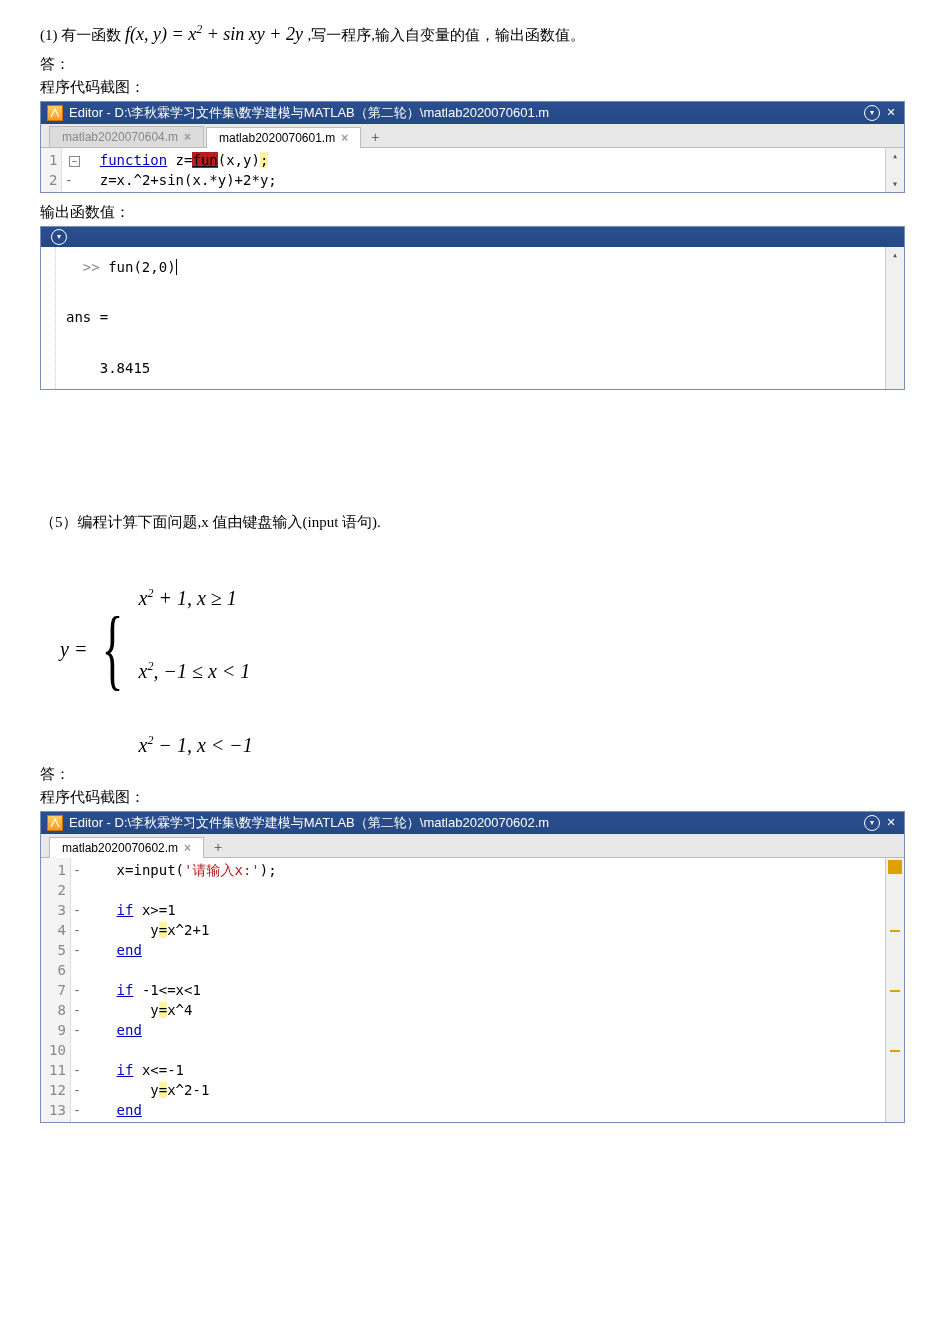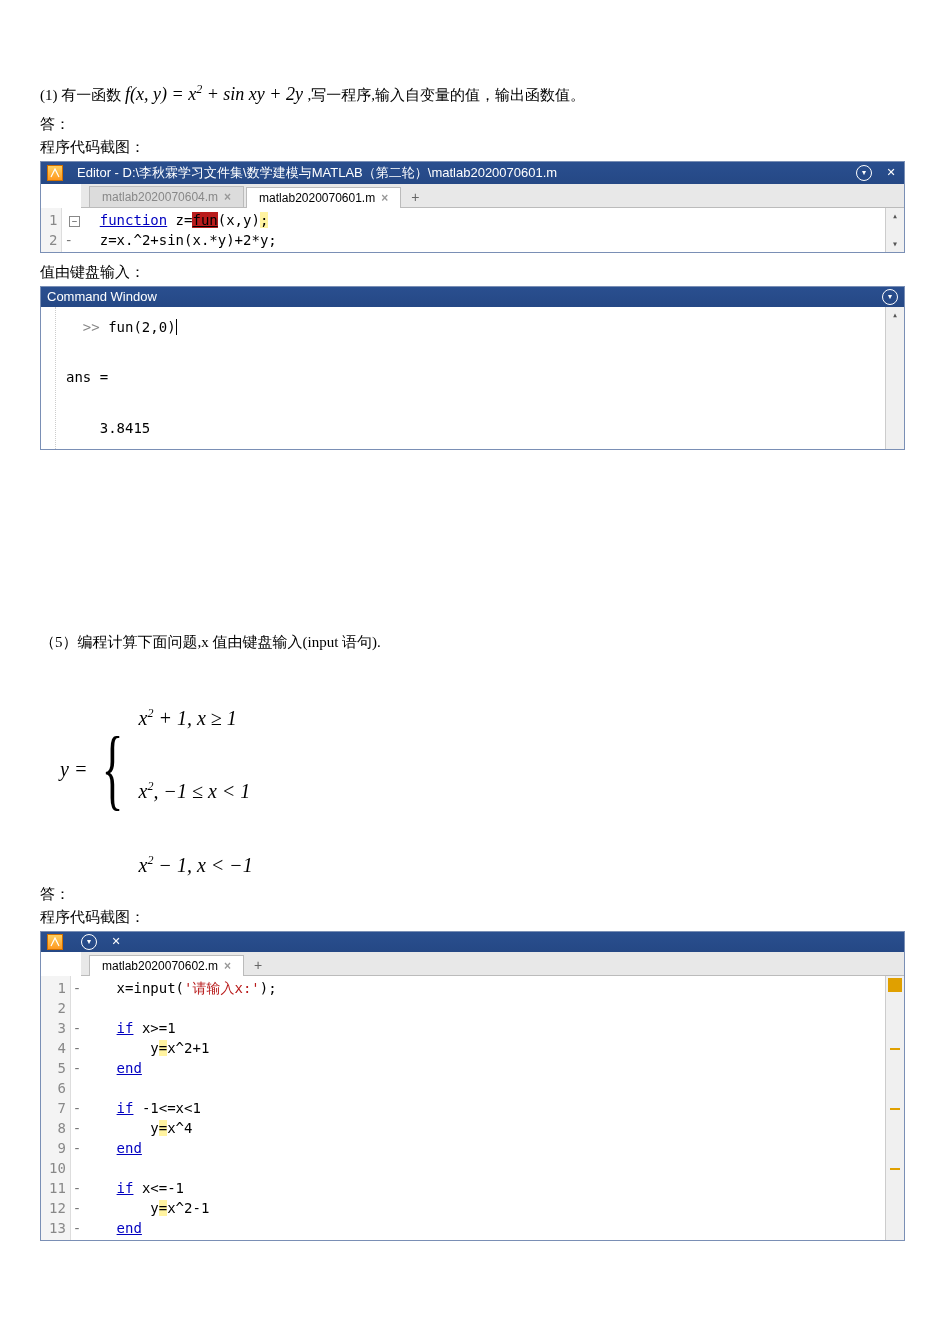--- a/index.html
+++ b/index.html
@@ -5,21 +5,20 @@
   body {
     margin: 0;
     padding: 20px 40px;
     font-family: "SimSun", serif;
     font-size: 15px;
     color: #000;
     background: #fff;
     width: 865px;
   }
   .question {
-    margin-top: 60px;
     margin-bottom: 6px;
     line-height: 1.6;
   }
   .formula {
     font-family: "Times New Roman", serif;
     font-style: italic;
     font-size: 18px;
   }
   .sup { font-size: 12px; vertical-align: super; }
   .answer-label, .caption {
@@ -33,21 +32,20 @@
     font-family: Consolas, monospace;
   }
   .editor-titlebar {
     background: linear-gradient(#2a4f8f, #254885);
     color: #fff;
     font-size: 13px;
     display: flex;
     align-items: center;
     padding: 2px 6px;
     font-family: Arial, sans-serif;
-    gap: 8px;
   }
   .editor-icon {
     width: 14px; height: 14px;
     background: linear-gradient(#ffd060,#ff9a20);
     border: 1px solid #d07000;
     margin-right: 6px;
     display: flex;
     align-items: center;
     justify-content: center;
   }
@@ -66,21 +64,20 @@
 
   .tabs {
     background: #e8e8e8;
     display: flex;
     align-items: flex-end;
     padding-top: 2px;
     padding-left: 8px;
     font-family: "Microsoft YaHei", Arial, sans-serif;
     font-size: 12px;
     border-bottom: 1px solid #bbb;
-    margin-left: 40px;
   }
   .tab {
     padding: 3px 12px;
     background: #dcdcdc;
     border: 1px solid #bbb;
     border-bottom: none;
     margin-right: 2px;
     color: #888;
     display: flex;
     align-items: center;
@@ -268,25 +265,24 @@
     <div class="code"><span style="position:relative"><span class="code-fold" style="top:4px;left:-14px;">−</span></span>  <span class="kw">function</span><span> z=</span><span class="fn">fun</span><span>(x,y)</span><span class="eq-hl">;</span>
   <span>z=x.^2+sin(x.*y)+2*y;</span></div>
     <div class="scrollbar">
       <span class="scroll-btn">▴</span>
       <span style="flex:1"></span>
       <span class="scroll-btn">▾</span>
     </div>
   </div>
 </div>
 
-<div class="caption">值由键盘输入：</div>
+<div class="caption">输出函数值：</div>
 
 <div class="cmd-window">
   <div class="cmd-titlebar">
-    <span class="editor-title">Command Window</span>
     <span class="title-btn circle">▾</span>
   </div>
   <div class="cmd-body">
     <div class="cmd-margin"></div>
     <div class="cmd-text">  <span class="cmd-prompt">&gt;&gt;</span> <span>fun(2,0)</span><span class="cursor"></span>
 
 <span>ans =</span>
 
 <span>    3.8415</span>
 </div>
@@ -312,20 +308,21 @@
 <div class="answer-label">答：</div>
 <div class="caption">程序代码截图：</div>
 
 <div class="editor-window">
   <div class="editor-titlebar">
     <span class="editor-icon">
       <svg width="10" height="10" viewBox="0 0 10 10">
           <path d="M1 9 L5 1 L9 9" stroke="#fff" stroke-width="1.2" fill="none"></path>
         </svg>
     </span>
+    <span class="editor-title">Editor - D:\李秋霖学习文件集\数学建模与MATLAB（第二轮）\matlab2020070602.m</span>
     <span class="title-btn circle">▾</span>
     <span class="title-btn">✕</span>
   </div>
   <div class="tabs">
     <div class="tab active">
       <span>matlab2020070602.m</span>
       <span class="tab-close">×</span>
     </div>
     <div class="tab-add">+</div>
   </div>

